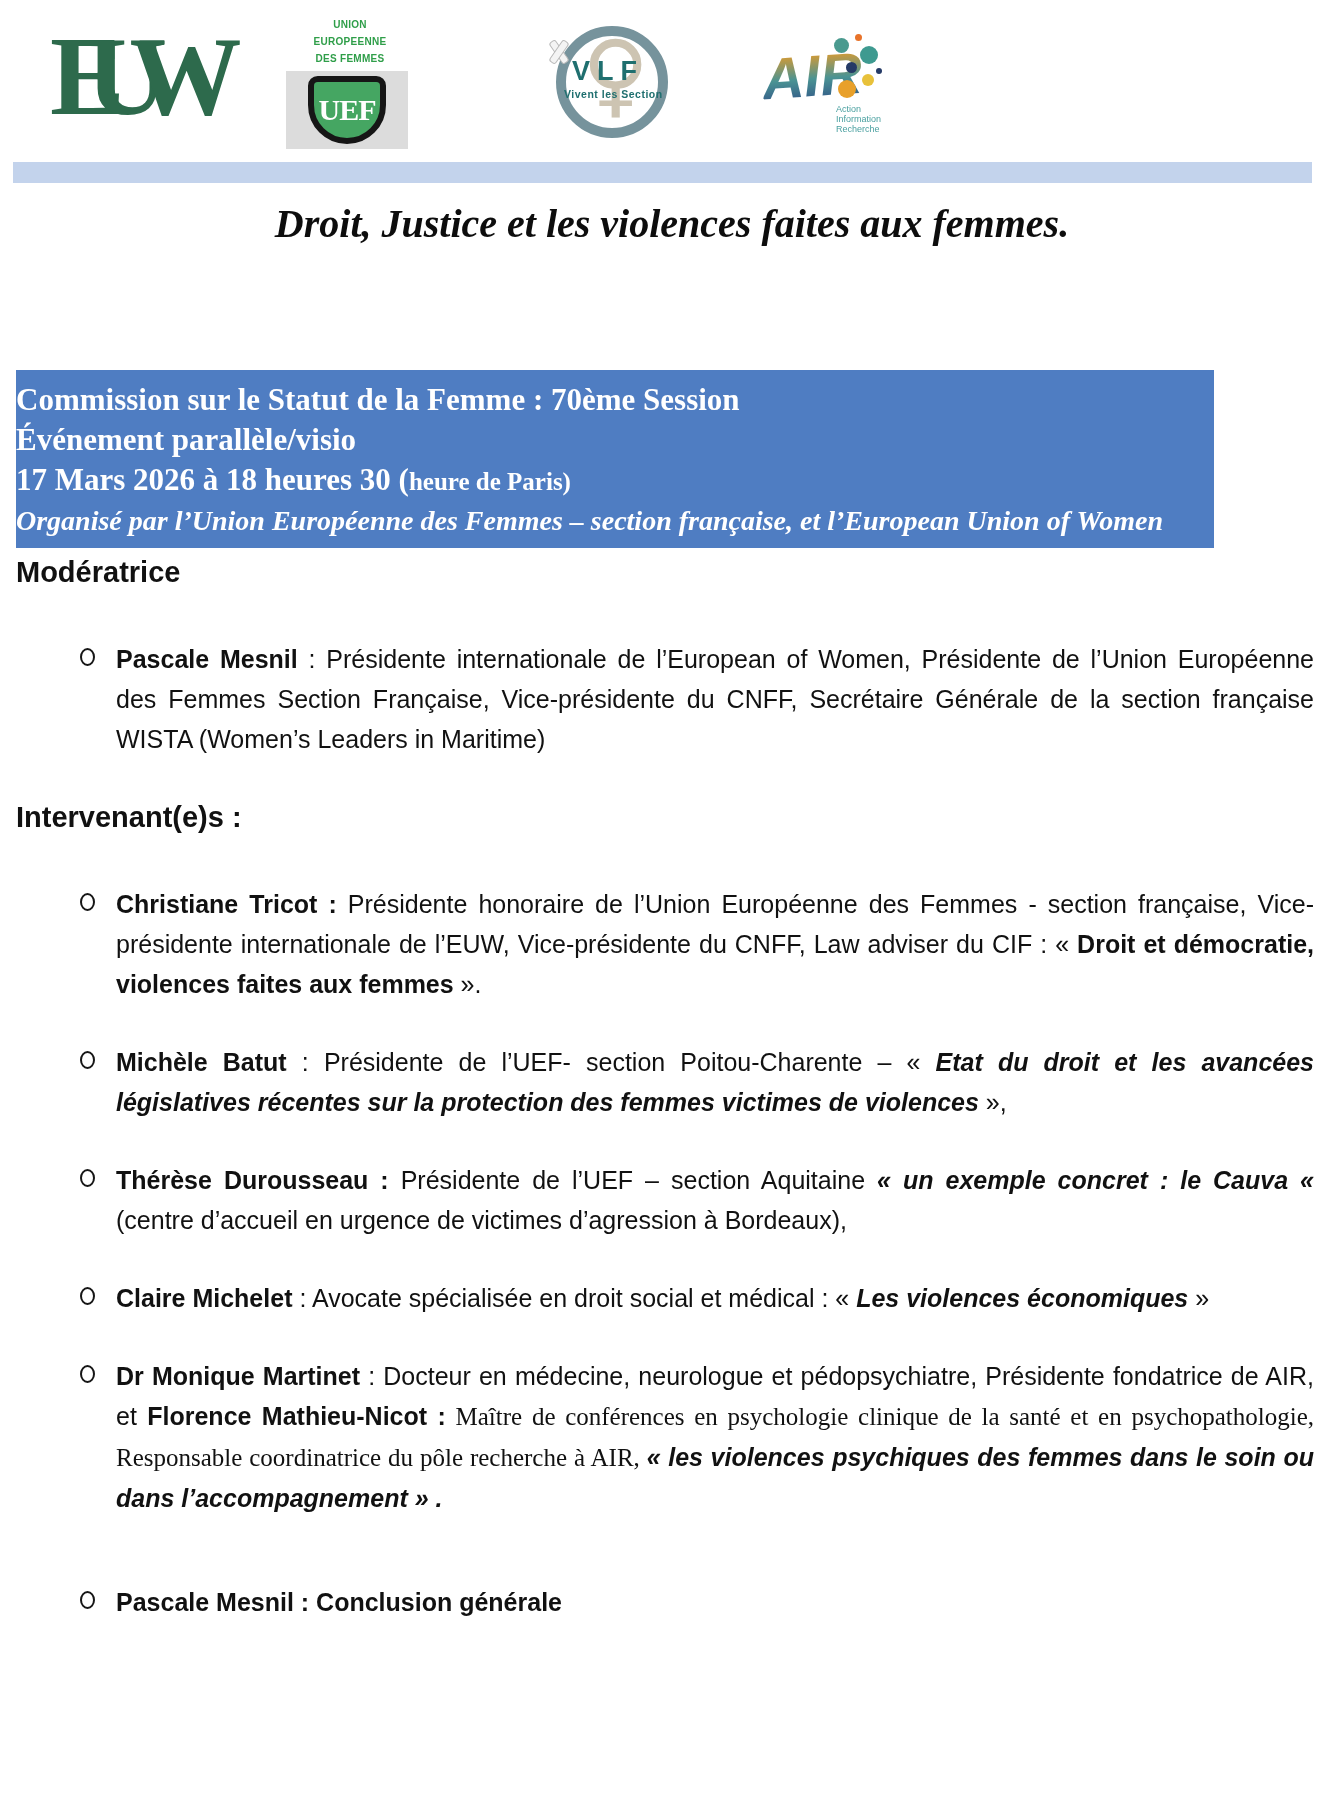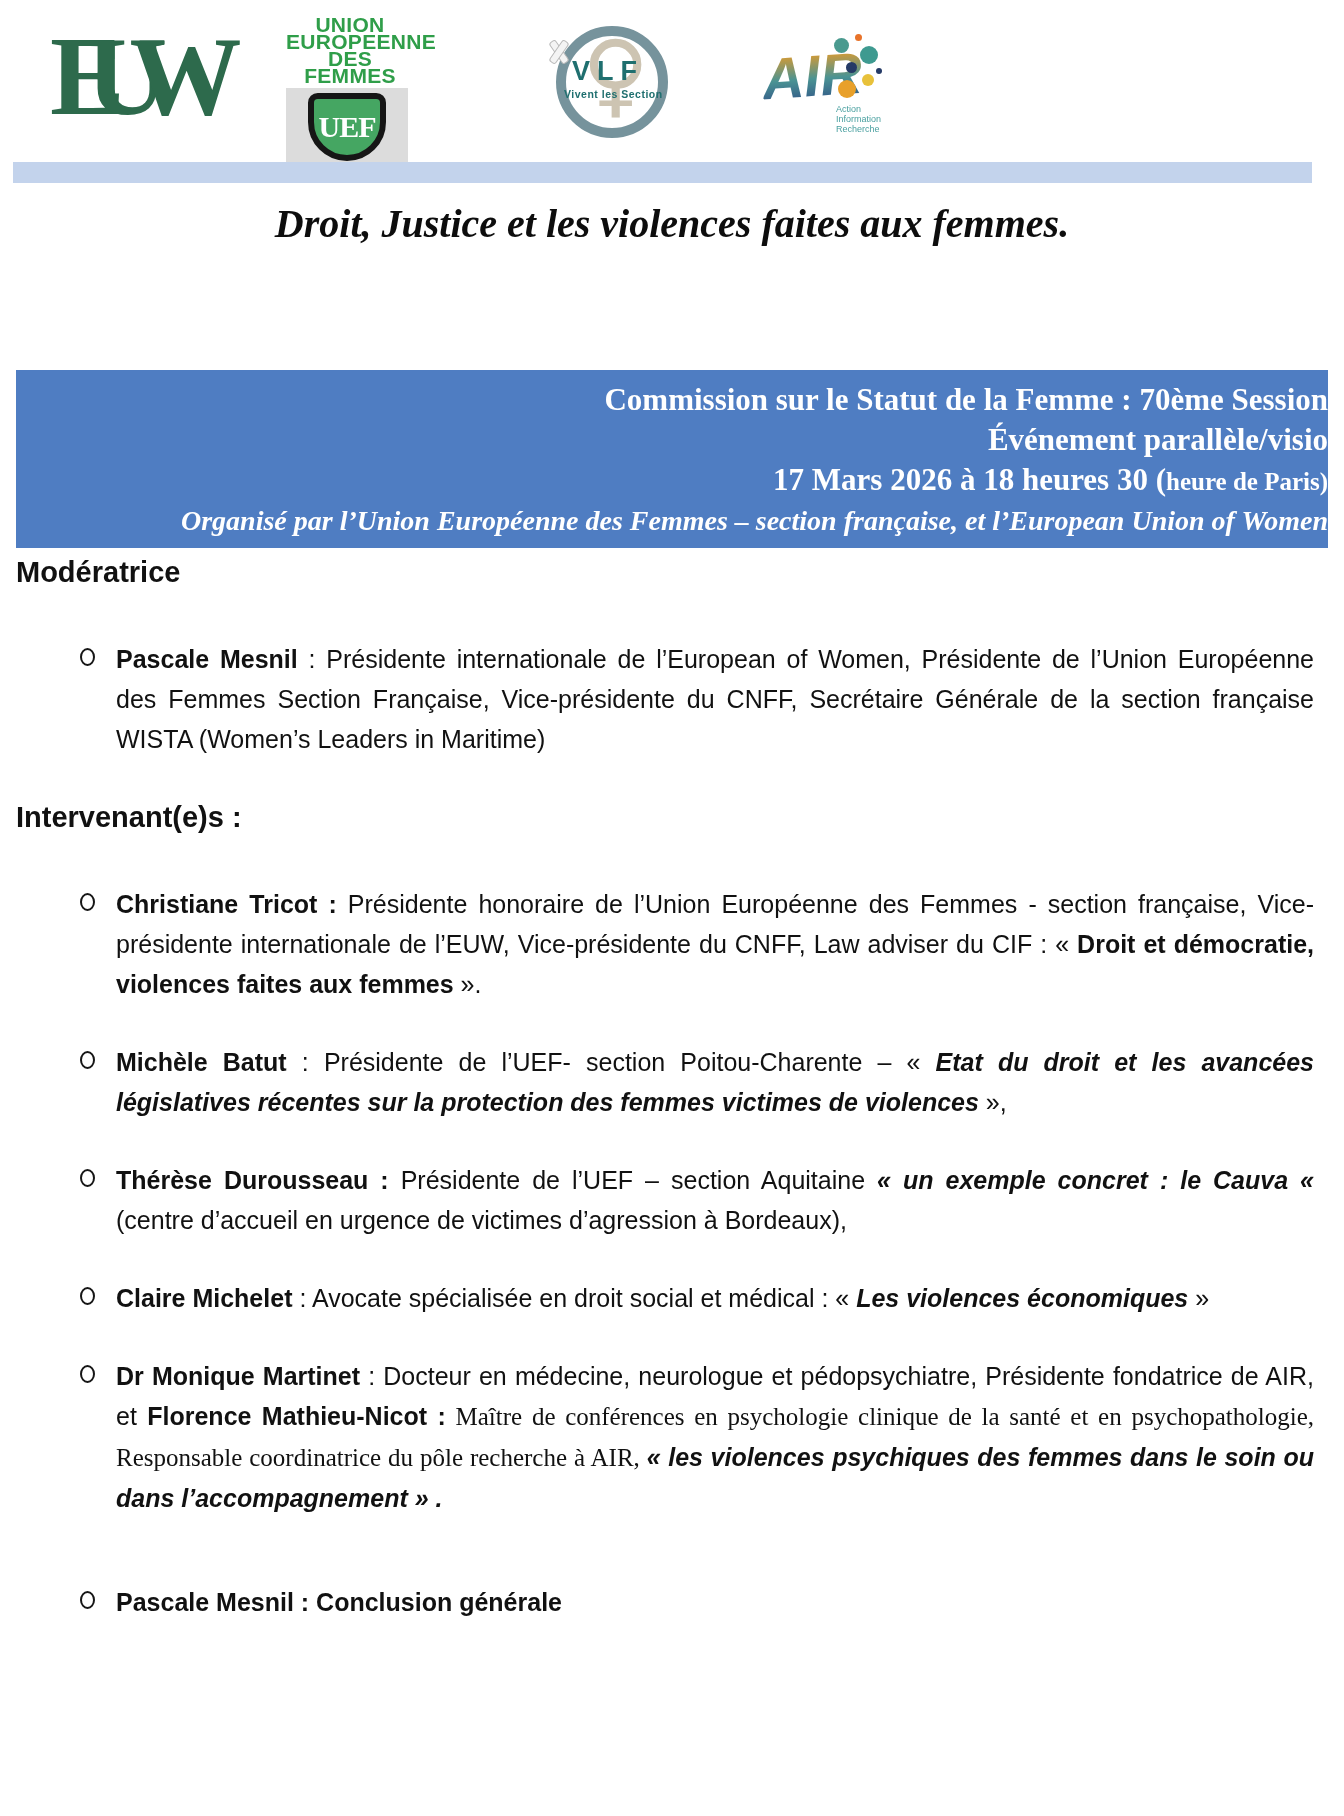--- a/index.html
+++ b/index.html
@@ -6,21 +6,21 @@
   .page{position:relative;width:1344px;height:1816px;background:#fff;overflow:hidden;
         font-family:"Liberation Sans",sans-serif;color:#111;}
 
   
   .logo{position:absolute;}
   .euw{left:50px;top:6px;width:120px;height:152px;}
   .euw-text{font-family:"Liberation Serif",serif;font-weight:bold;font-size:112px;
             line-height:140px;color:#2d6a4c;letter-spacing:-0.34em;}
 
   .uef{left:286px;top:16px;width:128px;text-align:center;}
-  .uef-title{font-weight:bold;font-size:21px;line-height:17px;color:#2f9e49;letter-spacing:.3px;}
+  .uef-title{font-weight:bold;font-size:10px;line-height:17px;color:#2f9e49;letter-spacing:.3px;}
   .uef-box{margin-top:4px;width:122px;height:78px;background:#dcdcdc;display:flex;
            align-items:center;justify-content:center;}
   .uef-shield{width:66px;height:56px;background:#45a662;border:6px solid #161616;
               border-radius:10px 10px 40px 40px;display:flex;align-items:center;justify-content:center;}
   .uef-mono{font-family:"Liberation Serif",serif;font-weight:bold;font-size:30px;color:#fff;
             letter-spacing:-1px;}
 
   .vlf{left:548px;top:22px;width:120px;height:118px;}
   .vlf-ring{position:absolute;left:8px;top:4px;width:92px;height:92px;border-radius:50%;
             border:10px solid #76939c;background:#fff;}
@@ -49,22 +49,22 @@
   .d5{left:100px;top:40px;width:12px;height:12px;background:#e8c13a;}
   .d6{left:114px;top:34px;width:6px;height:6px;background:#253a66;}
   .d7{left:76px;top:46px;width:18px;height:18px;background:#e8a02a;}
 
   .divider-bar{position:absolute;left:13px;top:162px;width:1299px;height:21px;background:#c3d3ec;}
 
   
   .doc-title{position:absolute;left:0;top:200px;width:100%;text-align:center;
              font-family:"Liberation Serif",serif;font-weight:bold;font-style:italic;
              font-size:40px;color:#0d0d0d;}
-  .banner{position:absolute;left:16px;top:370px;width:1312px;background:#4f7dc2;color:#fff;
-          text-align:right;font-family:"Liberation Serif",serif;padding:10px 0 8px 0;}
+  .banner{position:absolute;left:16px;top:370px;width:1198px;background:#4f7dc2;color:#fff;
+          text-align:left;font-family:"Liberation Serif",serif;padding:10px 0 8px 0;}
   .banner .l{font-weight:bold;font-size:31px;line-height:40px;}
   .banner .small{font-size:25px;}
   .banner .l4{font-style:italic;font-weight:bold;font-size:28px;line-height:38px;}
 
   
   main{position:relative;padding:556px 16px 0 16px;}
   .section-heading{font-size:29px;font-weight:bold;margin:0 0 50px 0;}
   section + section .section-heading{margin-top:42px;}
   ul{list-style:none;margin:0;padding:0;}
   li{position:relative;margin:0 14px 38px 60px;padding-left:40px;}

